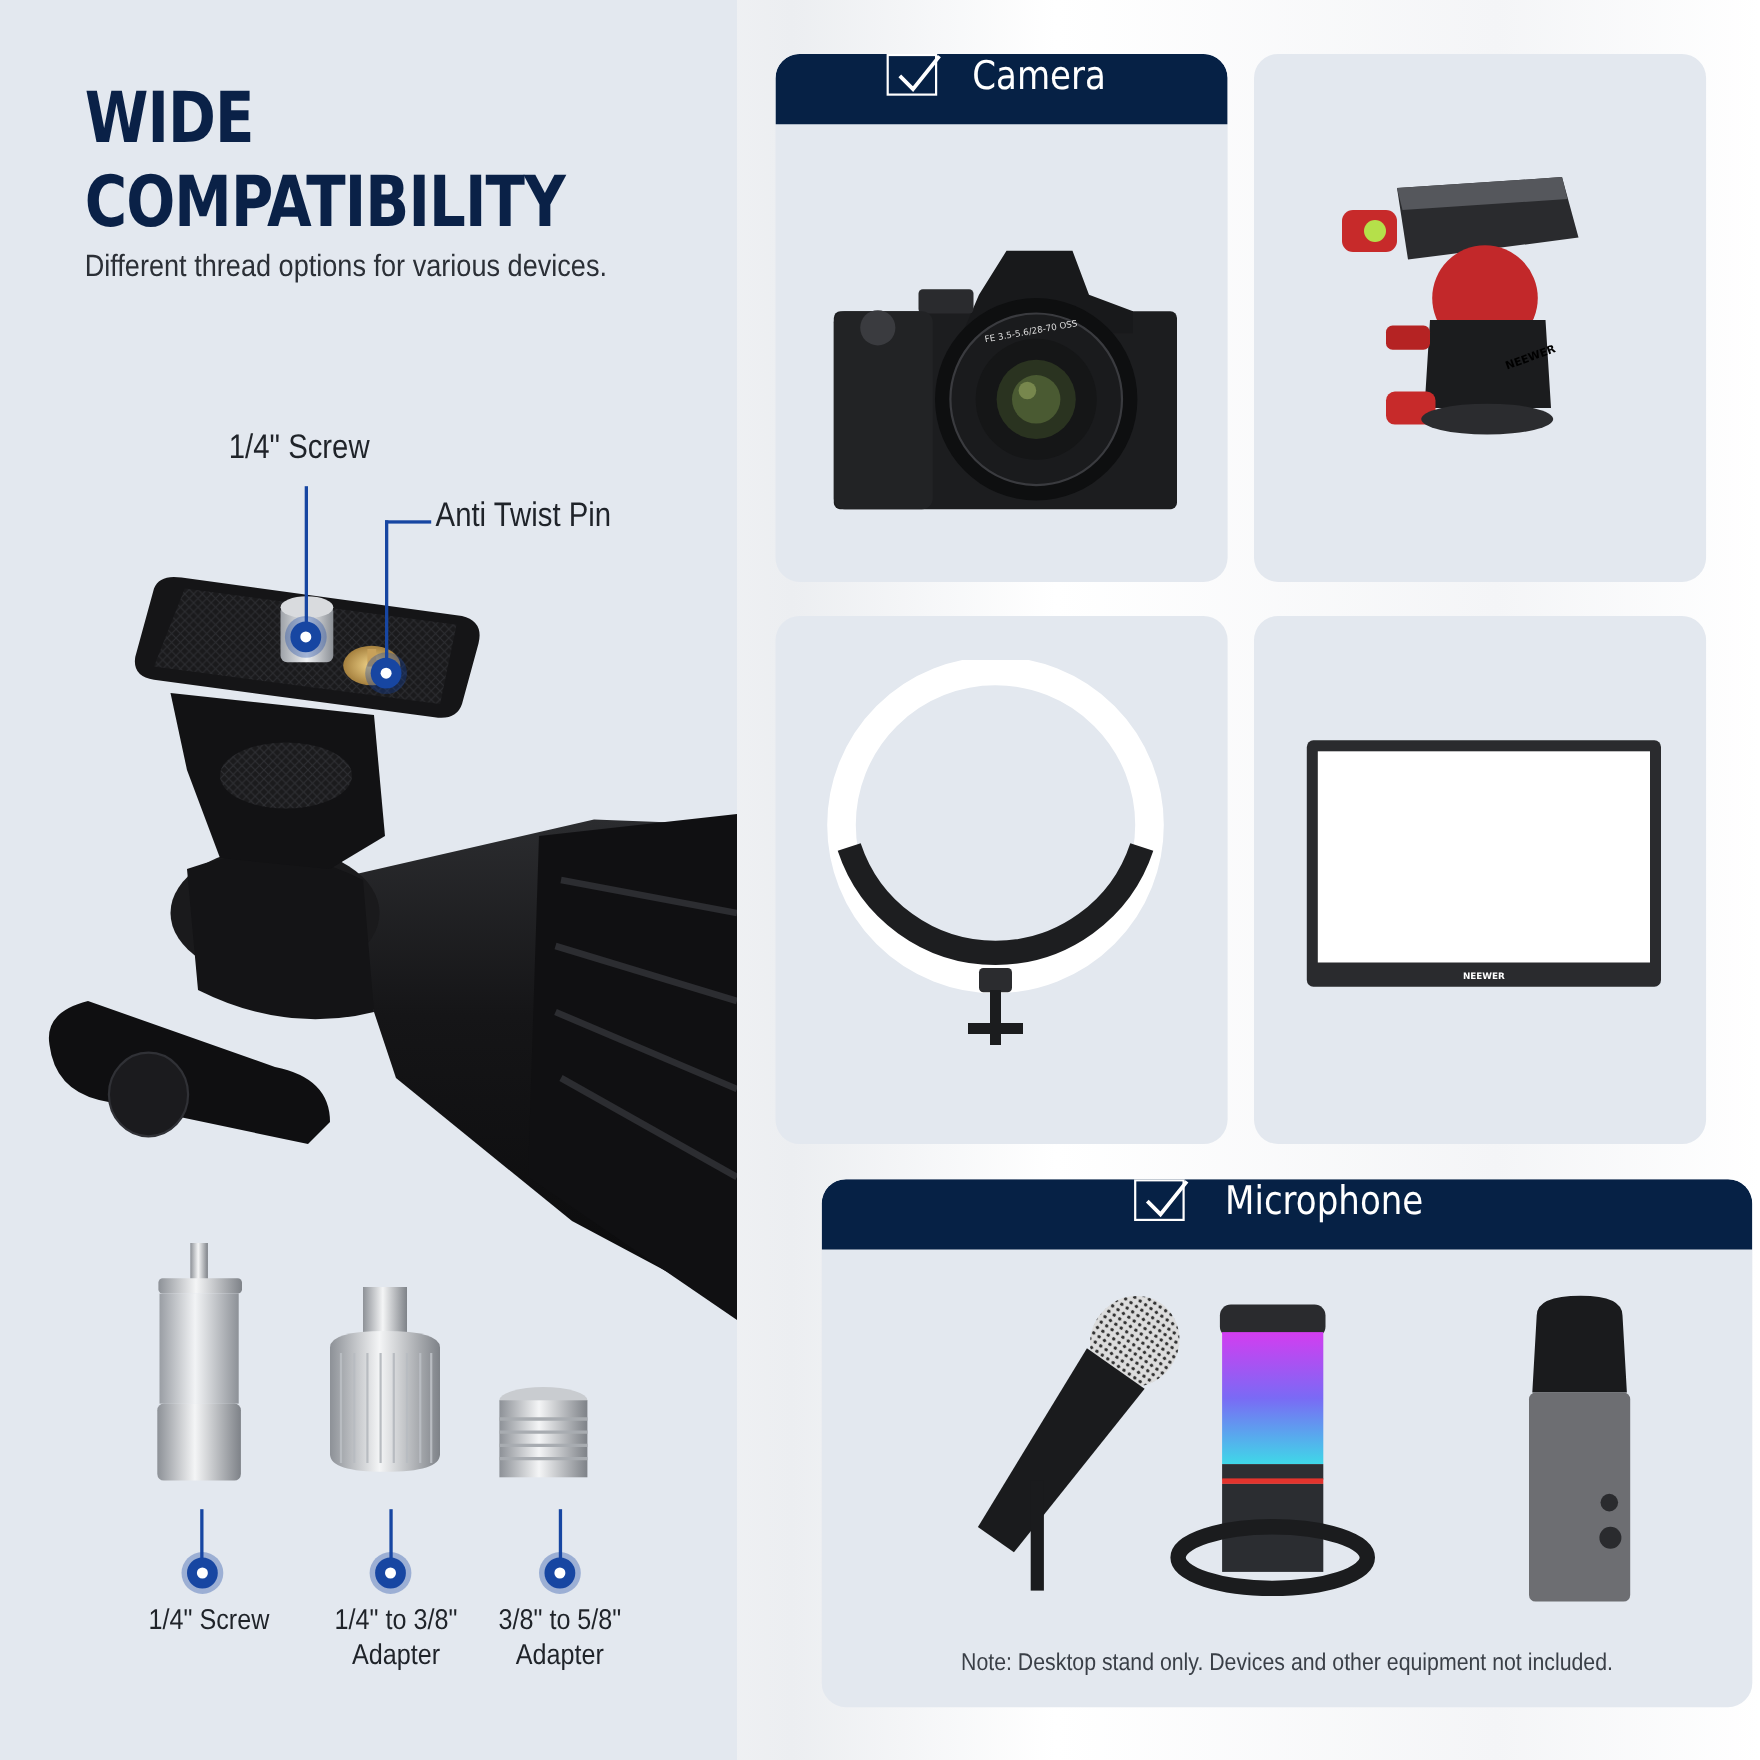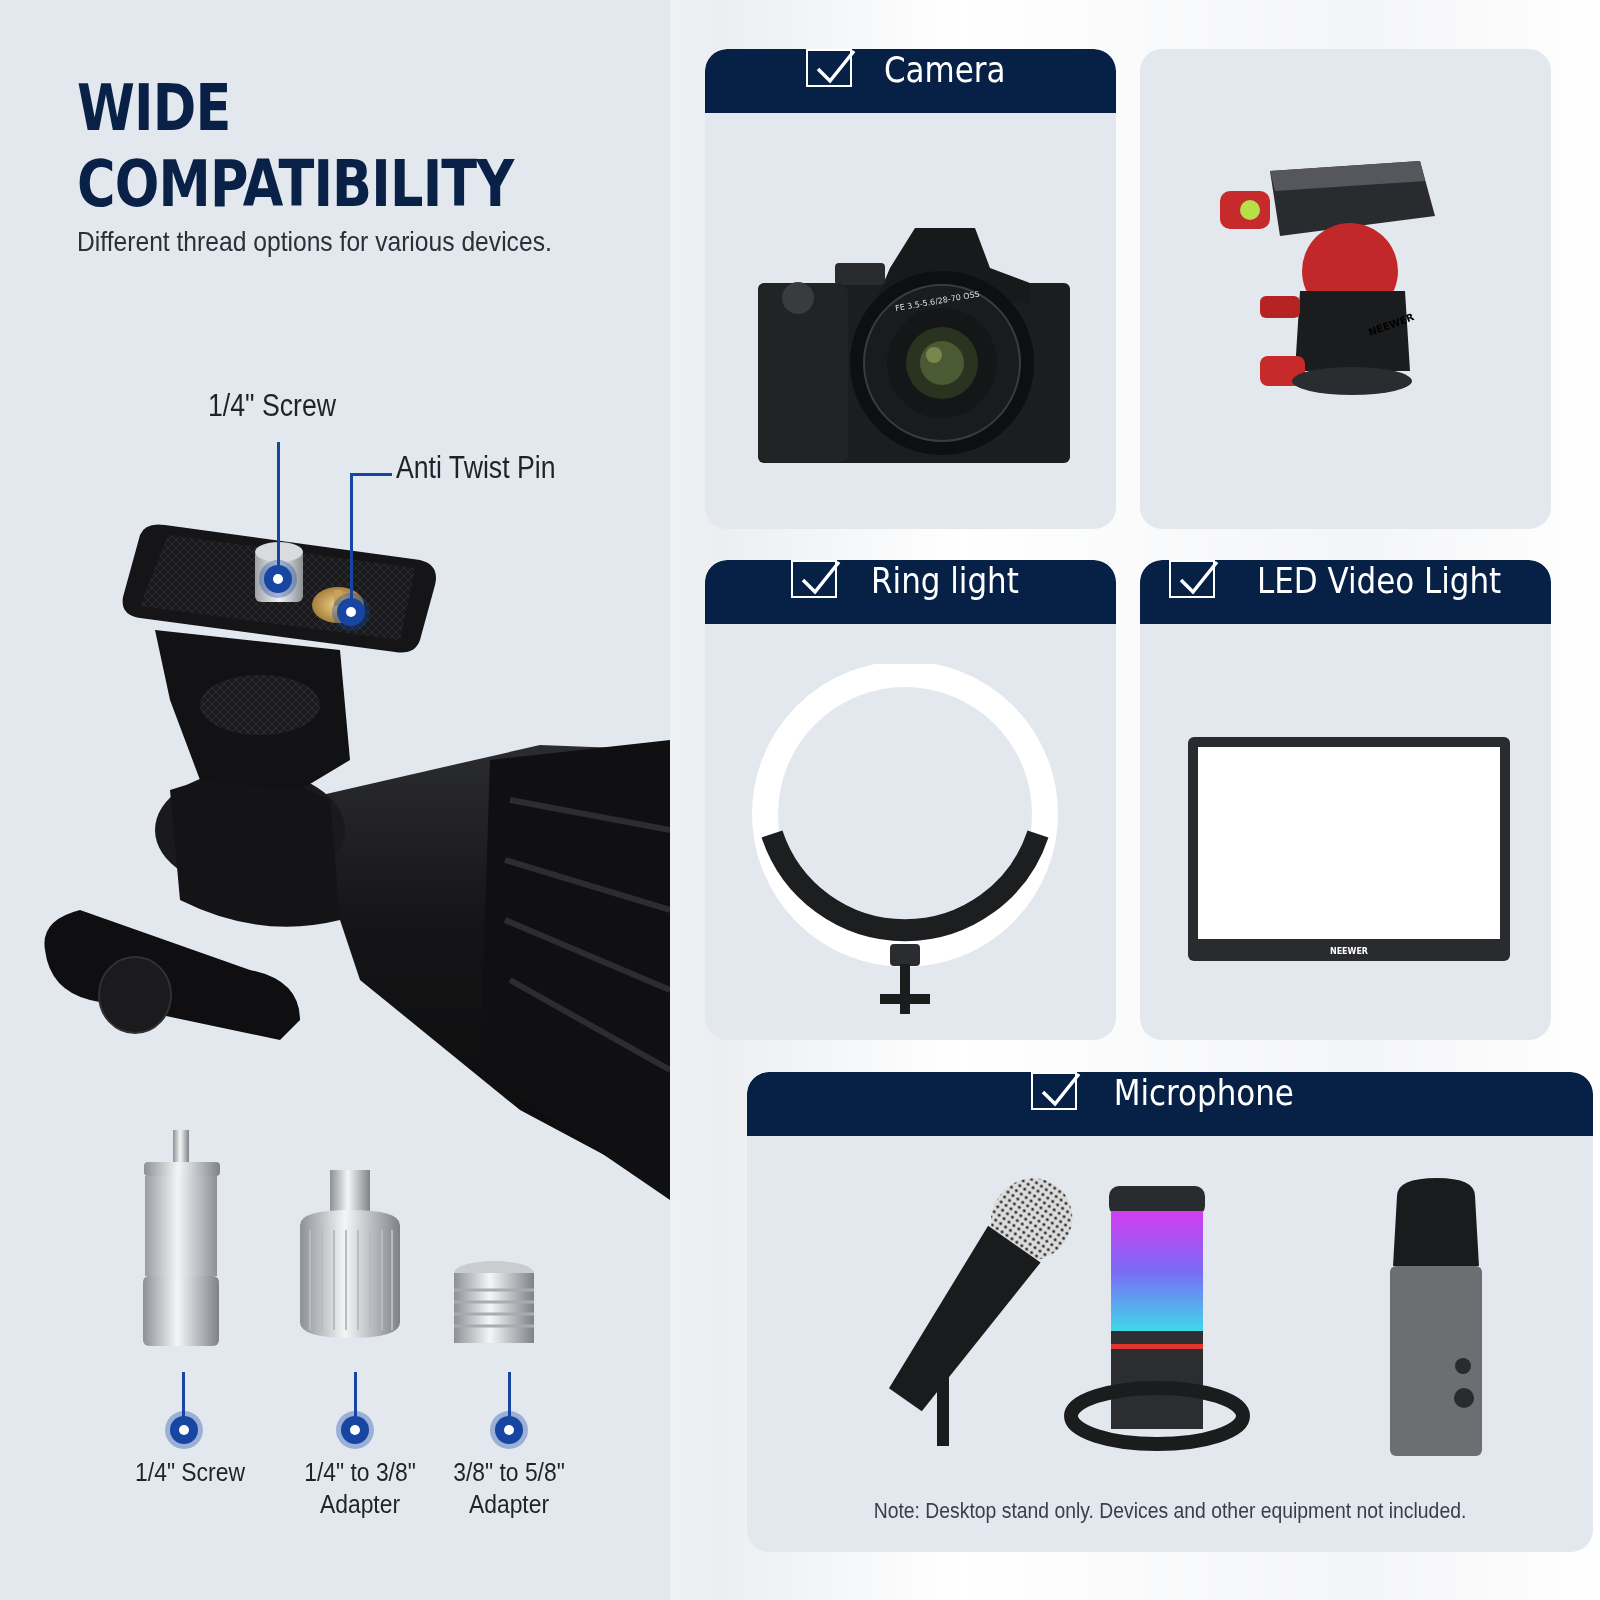--- a/index.html
+++ b/index.html
@@ -236,48 +236,32 @@
       <path d="M80 150 L185 150 L190 230 L75 230 Z" fill="#1b1c1e"></path>
       <rect x="40" y="155" width="40" height="22" rx="6" fill="#b52323"></rect>
       <rect x="40" y="215" width="45" height="30" rx="8" fill="#c72a2a"></rect>
       <ellipse cx="132" cy="240" rx="60" ry="14" fill="#2b2c2f"></ellipse>
       <text x="150" y="195" class="brand-text" transform="rotate(-20 150 195)">NEEWER</text>
     </svg>
   </div>
 </div>
 
 <div class="card" style="left:705px;top:560px;width:411px;height:480px;">
-  <div class="card-header">
-    <span class="check-box">
-        <svg width="48" height="46" viewBox="0 0 48 46">
-          <path d="M8 26 L20 38 L44 8" fill="none" stroke="#fff" stroke-width="3.5"></path>
-        </svg>
-      </span>
-    <span class="card-title">Ring light</span>
-  </div>
   <div class="card-body">
     <svg style="position:absolute;left:45px;top:40px" width="320" height="360" viewBox="0 0 320 360">
       <circle cx="155" cy="150" r="140" fill="none" stroke="#ffffff" stroke-width="26"></circle>
       <path d="M22 170 A140 140 0 0 0 288 170" fill="none" stroke="#1d1e20" stroke-width="22"></path>
       <rect x="140" y="280" width="30" height="22" rx="4" fill="#2b2c2f"></rect>
       <rect x="150" y="300" width="10" height="50" fill="#1b1c1e"></rect>
       <rect x="130" y="330" width="50" height="10" fill="#1b1c1e"></rect>
     </svg>
   </div>
 </div>
 
 <div class="card" style="left:1140px;top:560px;width:411px;height:480px;">
-  <div class="card-header">
-    <span class="check-box">
-        <svg width="48" height="46" viewBox="0 0 48 46">
-          <path d="M8 26 L20 38 L44 8" fill="none" stroke="#fff" stroke-width="3.5"></path>
-        </svg>
-      </span>
-    <span class="card-title">LED Video Light</span>
-  </div>
   <div class="card-body">
     <div style="position:absolute;left:48px;top:113px;width:322px;height:224px;background:#2a2b2e;border-radius:6px;padding:10px 10px 22px 10px;">
       <div style="width:100%;height:100%;background:#ffffff;"></div>
       <div class="brand-text" style="position:absolute;bottom:5px;left:0;right:0;text-align:center;font-size:8px;">NEEWER</div>
     </div>
   </div>
 </div>
 
 <div class="card" style="left:747px;top:1072px;width:846px;height:480px;">
   <div class="card-header">

